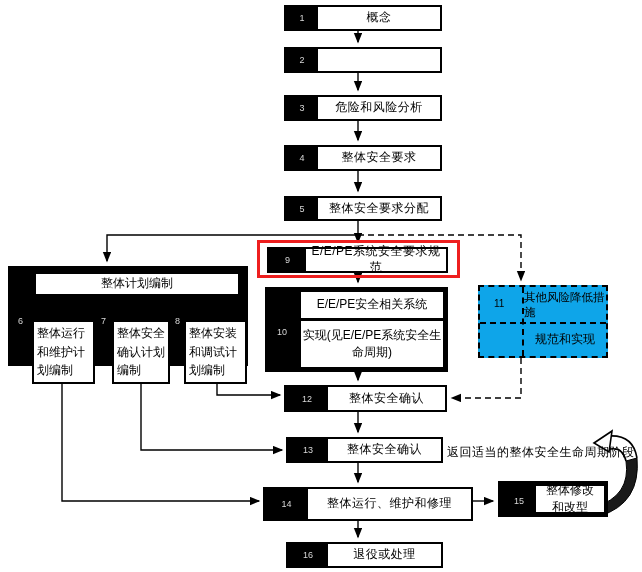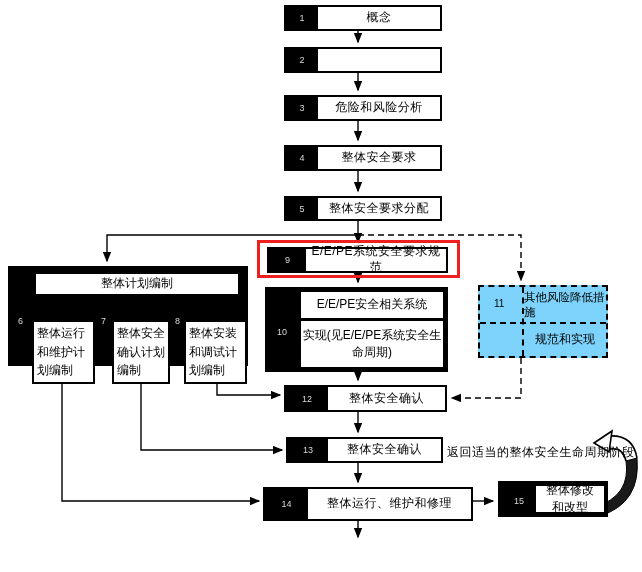--- a/index.html
+++ b/index.html
@@ -22,21 +22,21 @@
     font-size:12px;letter-spacing:.5px;text-align:center;line-height:1.3;
   }
   .blackbox{position:absolute;background:#000;box-sizing:border-box;border:2px solid #000;}
   .whitebox{
     position:absolute;background:#fff;border:2px solid #000;box-sizing:border-box;
     font-size:12px;display:flex;align-items:center;justify-content:center;
     text-align:center;line-height:1.45;
   }
   .whitebox.wrap{align-items:flex-start;justify-content:flex-start;text-align:left;padding:2px 3px;line-height:1.55;margin-top:24px;}
   .pnum{position:absolute;color:#d8d8d8;font-size:9px;}
-  .dashedbox{position:absolute;border:2px dashed #000;box-sizing:border-box;background:#7dd3fc;}
+  .dashedbox{position:absolute;border:2px dashed #000;box-sizing:border-box;background:#0ea5e9;}
   .dash-h{position:absolute;border-top:2px dashed #000;height:0;}
   .dash-v{position:absolute;border-left:2px dashed #000;width:0;}
   .note{position:absolute;font-size:12px;letter-spacing:.5px;white-space:nowrap;}
   #highlight-frame{position:absolute;border:3px solid #ee1f1f;box-sizing:border-box;background:transparent;}
 </style>
 </head>
 <body>
 
 <div id="stage">
 
@@ -139,16 +139,20 @@
     <div class="lbl">整体安全确认</div>
   </div>
   <div class="node" style="left:263px;top:487px;width:210px;height:34px">
     <div class="numcell" style="width:43px">14</div>
     <div class="lbl">整体运行、维护和修理</div>
   </div>
   <div class="blackbox" style="left:498px;top:481px;width:110px;height:36px">
     <div class="pnum" style="left:14px;top:13px">15</div>
     <div class="whitebox" style="left:34px;top:1px;width:72px;height:30px;padding:0 8px">整体修改和改型</div>
   </div>
+  <div class="node" style="left:286px;top:542px;width:157px;height:26px">
+    <div class="numcell" style="width:40px">16</div>
+    <div class="lbl">退役或处理</div>
+  </div>
 
   <div class="note" style="left:447px;top:444px">返回适当的整体安全生命周期阶段</div>
 
 </div>
 
 </body></html>

